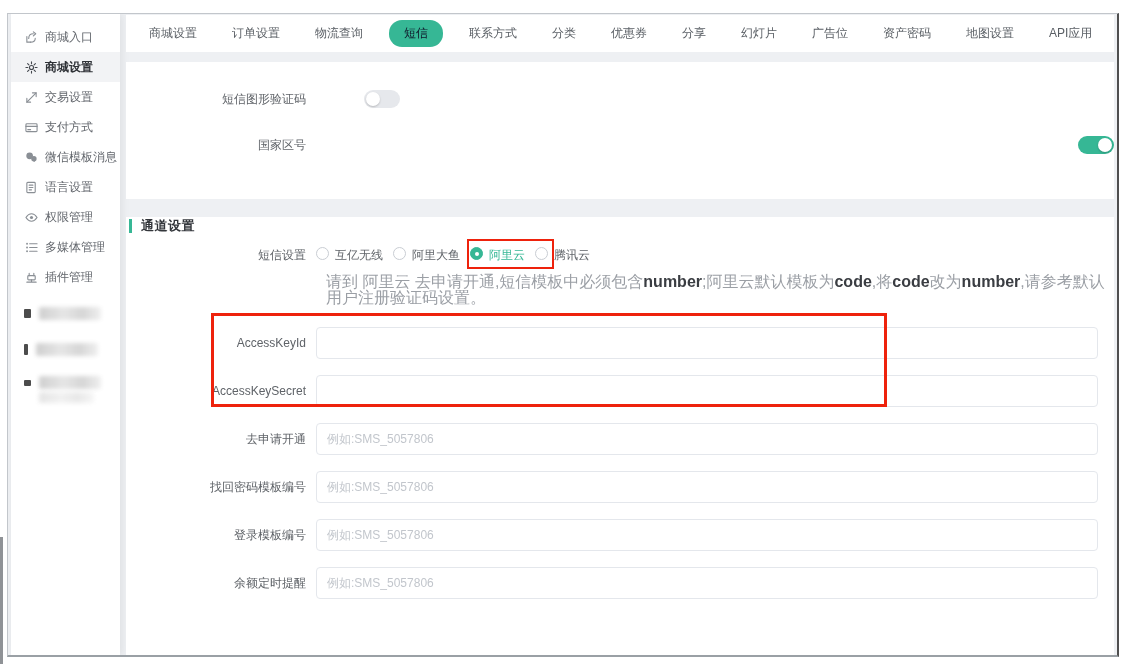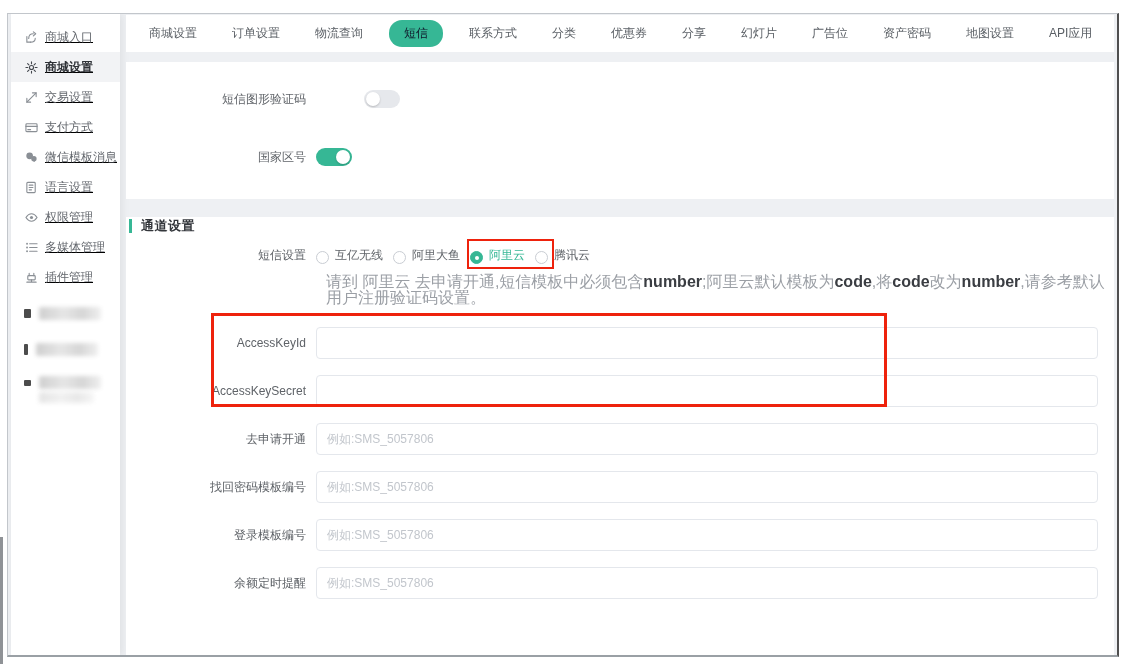--- a/index.html
+++ b/index.html
@@ -7,21 +7,21 @@
     font-family:"Liberation Sans","DejaVu Sans",sans-serif; }
 
   .page-scrollbar { position:absolute; left:0; top:537px; width:3px; height:127px; background:#8f9296; }
 
   .window { position:absolute; left:7px; top:13px; width:1112px; height:644px;
     background:#eef0f3; border:1px solid #c2c6cb; border-right:2px solid #4f4f4f;
     border-bottom:2px solid #9aa0a5; overflow:hidden; }
 
   
   .sidebar { position:absolute; left:3px; top:0; width:109px; height:100%;
-    background:#fff; box-shadow:2px 0 8px rgba(0,0,0,.07); padding-top:8px;text-decoration:underline; }
+    background:#fff; box-shadow:2px 0 8px rgba(0,0,0,.07); padding-top:8px; }
   .side-item { display:flex; align-items:center; height:30px; padding-left:13px;
     font-size:12px; color:#63676d; cursor:pointer; white-space:nowrap; }
   .side-item.active { background:#f2f3f5; color:#2e3136; font-weight:bold; }
   .sicon { width:14px; height:14px; margin-right:7px; display:inline-flex;
     align-items:center; justify-content:center; flex:none; }
   .sicon svg { width:13px; height:13px; stroke:#8a8f95; fill:none;
     stroke-width:1.2; stroke-linecap:round; stroke-linejoin:round; }
   .side-item.active .sicon svg { stroke:#45494f; }
   .sicon svg .f { fill:#8a8f95; stroke:none; }
   .blur-bar { width:62px; height:13px; border-radius:2px; filter:blur(2px);
@@ -48,33 +48,33 @@
   .sec-head { display:flex; align-items:center; margin-left:3px; }
   .sec-bar { width:3px; height:14px; background:var(--accent); margin-right:9px; }
   .sec-title { font-size:13px; font-weight:bold; color:#33363b; letter-spacing:.5px; }
 
   
   .frow { display:flex; align-items:center; }
   .flabel { width:190px; text-align:right; padding-right:10px; flex:none;
     font-size:12px; color:#5f6368; white-space:nowrap; }
 
   
-  .trow1 { margin-top:16px;gap:48px; } .trow2 { margin-top:40px; }
+  .trow1 { margin-top:16px;gap:48px; } .trow2 { margin-top:28px;justify-content:space-between; }
   .toggle { width:36px; height:18px; border-radius:9px; position:relative;
     cursor:pointer; flex:none; }
   .toggle.off { background:#e6e8ec; }
   .toggle.on  { background:var(--accent); }
   .knob { position:absolute; top:2px; width:14px; height:14px; border-radius:50%;
     background:#fff; box-shadow:0 1px 2px rgba(0,0,0,.2); }
   .toggle.off .knob { left:2px; } .toggle.on .knob { right:2px; }
 
   
   .radio-row { margin-top:12px; }
   .radio-group { display:flex; gap:10px; align-items:center; }
-  .radio { display:flex; align-items:flex-end; gap:6px; font-size:12px;
+  .radio { display:flex; align-items:flex-start; gap:6px; font-size:12px;
     color:#5f6368; cursor:pointer; white-space:nowrap; }
   .rdot { width:13px; height:13px; border-radius:50%; border:1px solid #c9cdd3;
     background:#fff; flex:none; position:relative; }
   .radio.sel { color:var(--accent); }
   .radio.sel .rdot { border-color:var(--accent); background:var(--accent); }
   .radio.sel .rdot::after { content:""; position:absolute; left:3.5px; top:3.5px;
     width:4px; height:4px; border-radius:50%; background:#fff; box-shadow:0 0 0 1.5px var(--accent); }
 
   
   .hint { margin:10px 0 0 200px; font-size:16px; color:#9b9fa5; line-height:16px; }

